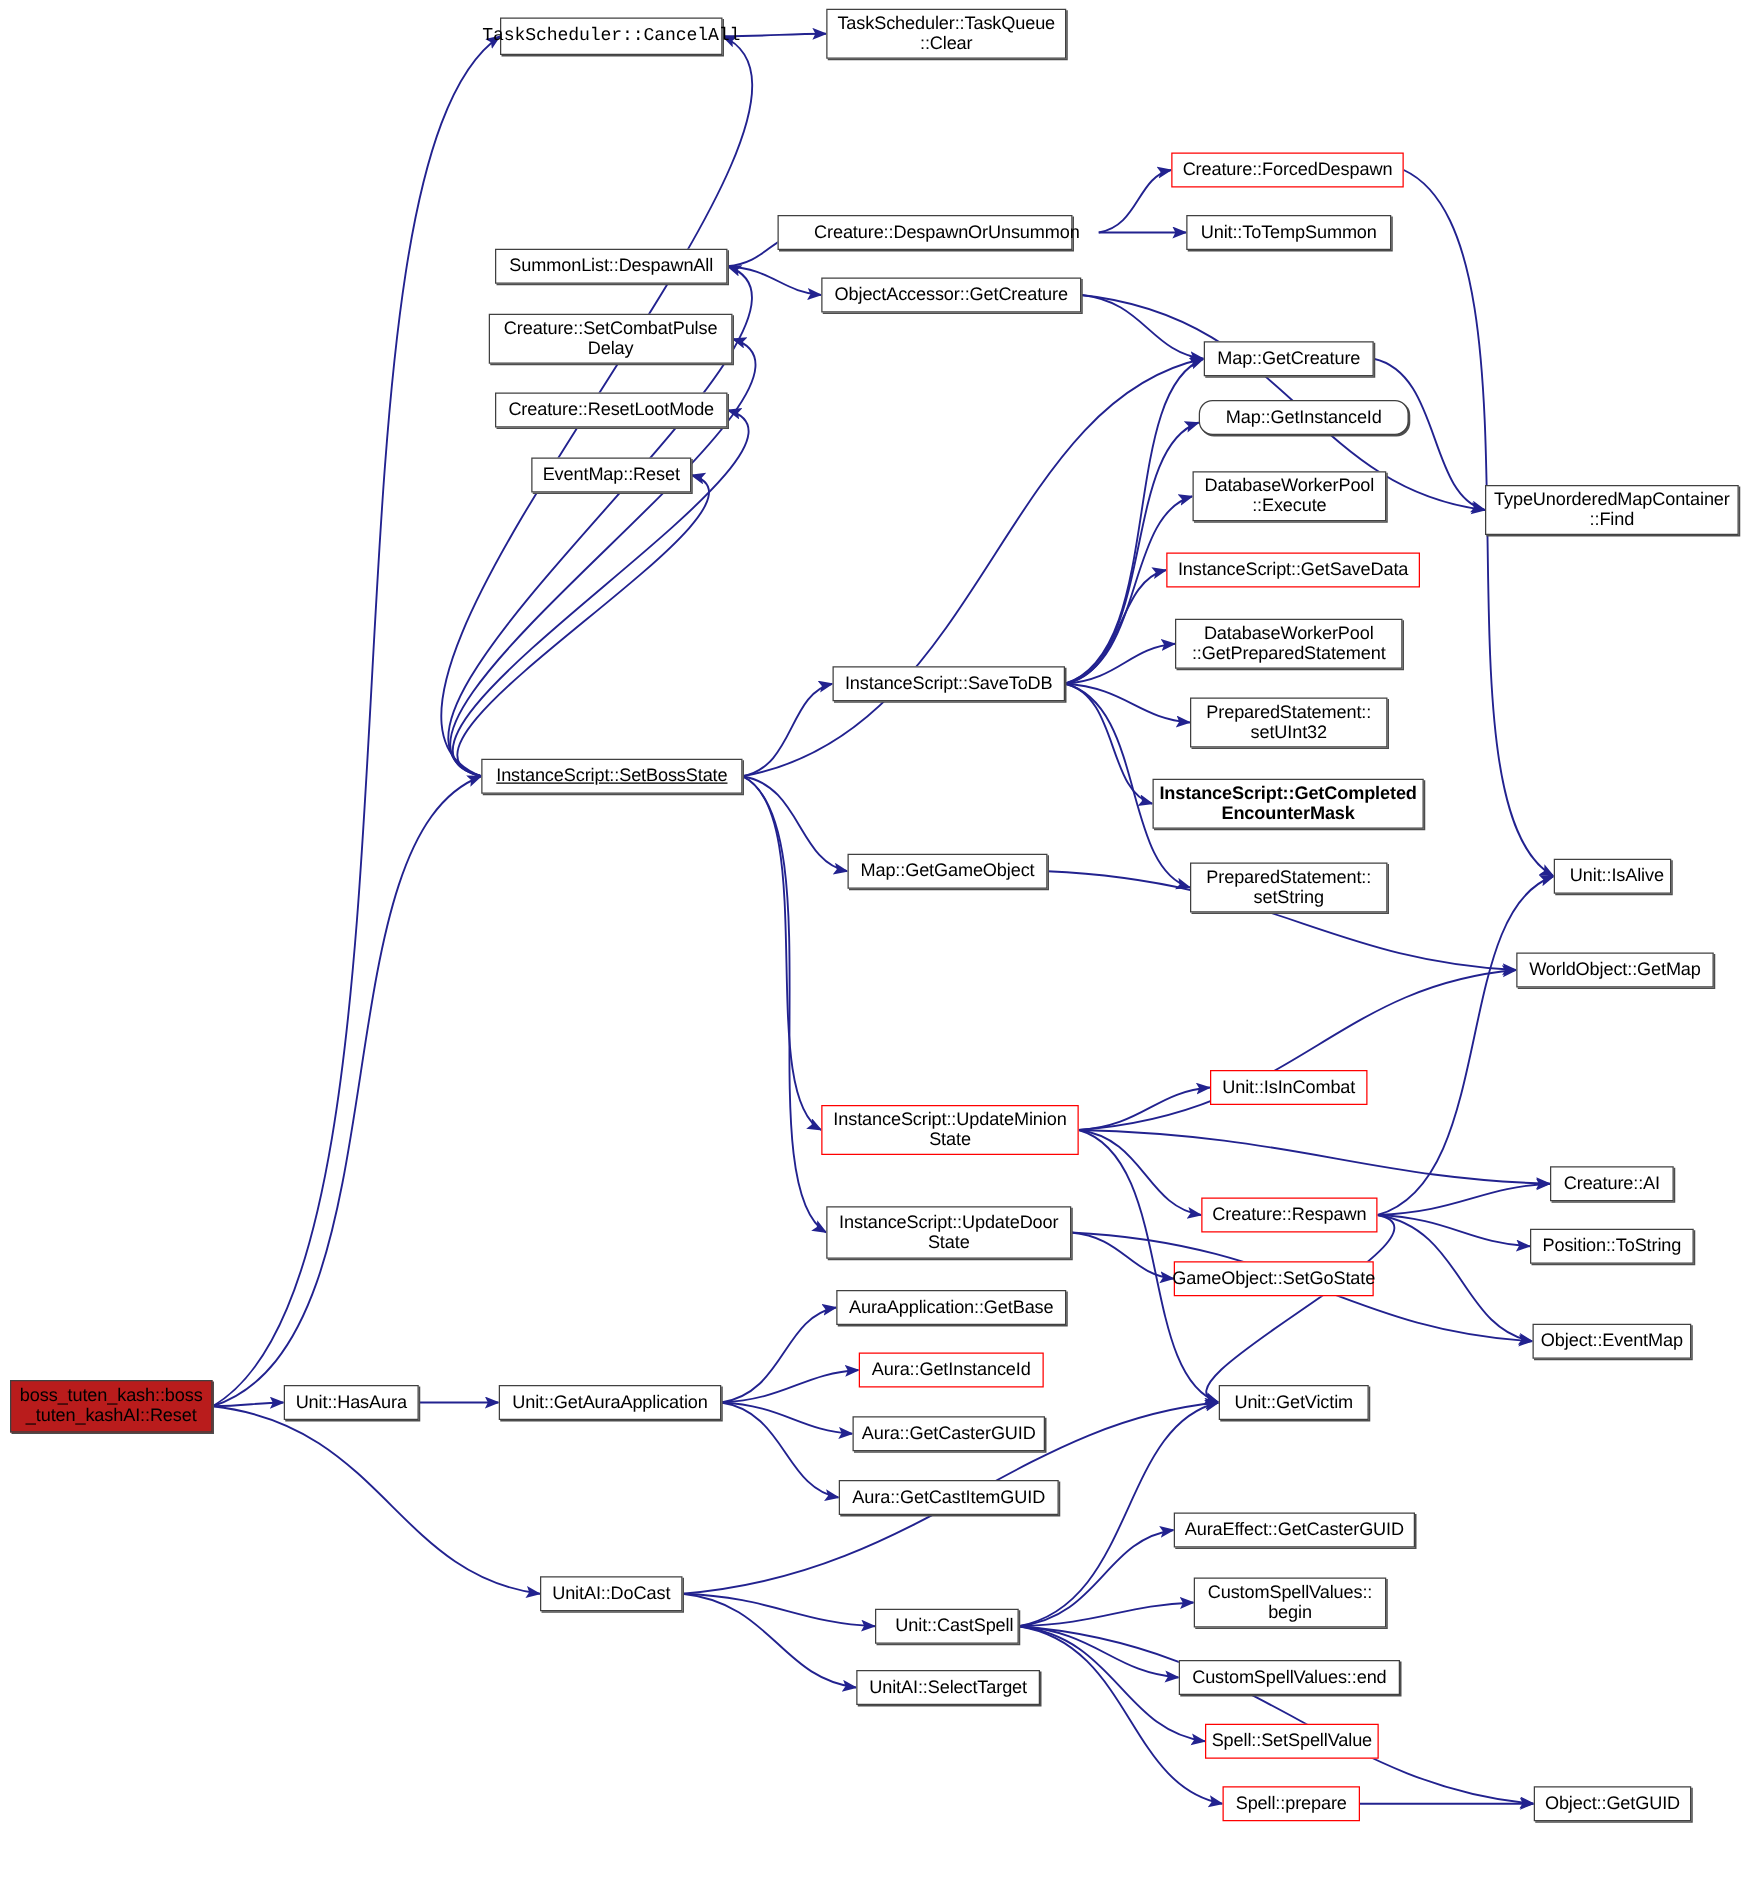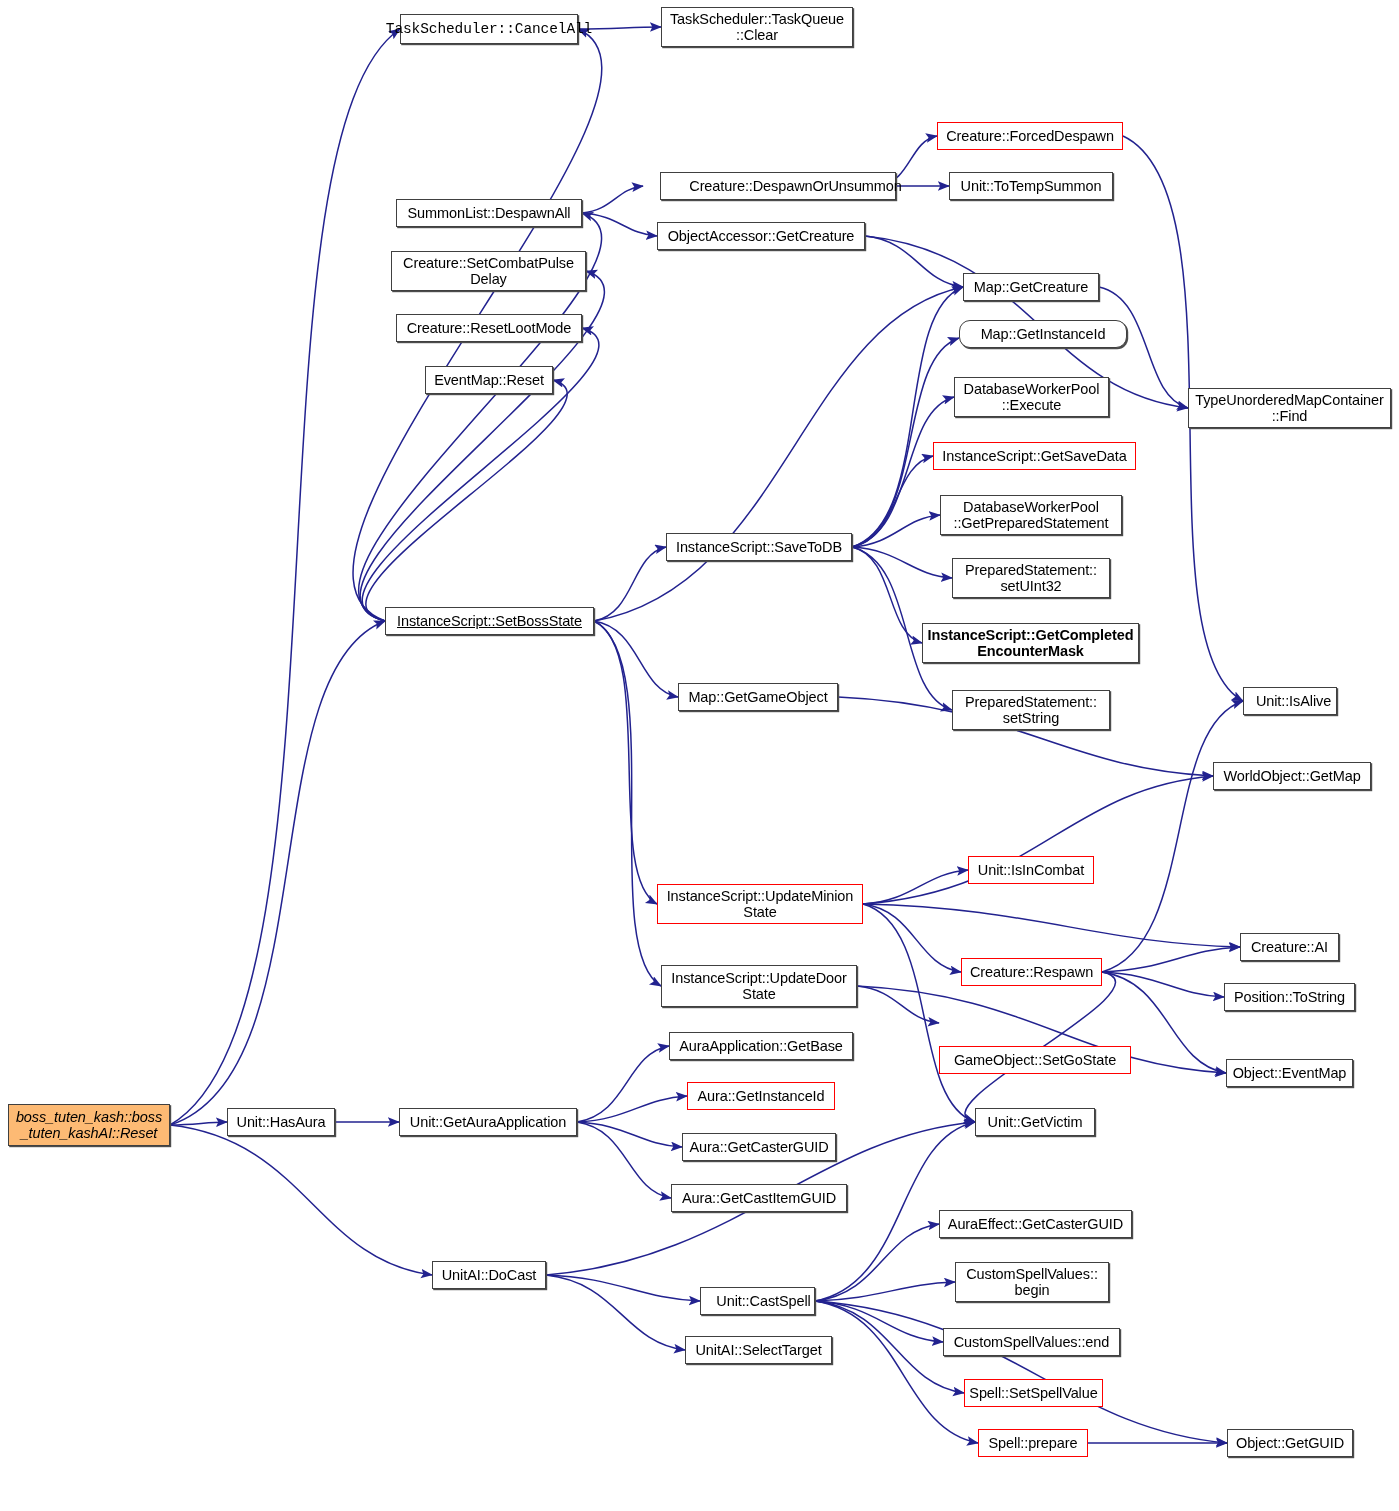--- a/index.html
+++ b/index.html
@@ -46,24 +46,23 @@
     letter-spacing: -0.1px;
     padding: 0 3px;
     white-space: pre-line;
     box-shadow: 1.2px 1.2px 0 0 #4d4d4d;
   }
   .node.red {
     border: 1.4px solid #ff0000;
     box-shadow: none;
   }
   .node.root {
-    background: #fdba74;
+    background: #b91c1c;
     border: 1px solid #404040;
     box-shadow: 1.2px 1.2px 0 0 #4d4d4d;
-    font-style: italic;
   }
 </style>
 </head>
 <body>
 
 <div id="graph-root">
   <svg id="edge-layer" viewBox="0 0 1399 1511">
     <defs>
       <marker id="arrow" markerWidth="9" markerHeight="9" refX="7.4" refY="3.2" orient="auto" markerUnits="strokeWidth">
         <path d="M0,0 L8,3.2 L0,6.4 L1.6,3.2 z" fill="#22228f"></path>
@@ -132,21 +131,21 @@
         <path d="M1088,1443 C1150.55,1443 1173.8325,1443 1227,1443" fill="none" stroke="#22228f" stroke-width="1.5" marker-end="url(#arrow)"></path>
       </g>
   </svg>
   <div id="node-layer">
       <div class="node root" style="left: 8px; top: 1104px; width: 162px; height: 42px;">boss_tuten_kash::boss
 _tuten_kashAI::Reset</div>
       <div class="node" style="left: 400px; top: 14px; width: 178px; height: 30px; font-family: Liberation Mono, monospace;">TaskScheduler::CancelAll</div>
       <div class="node" style="left: 661px; top: 7px; width: 192px; height: 40px;">TaskScheduler::TaskQueue
 ::Clear</div>
       <div class="node red" style="left: 937px; top: 122px; width: 186px; height: 28px;">Creature::ForcedDespawn</div>
-      <div class="node" style="left: 660px; top: 172px; width: 236px; height: 28px; padding-left: 38px;">Creature::DespawnOrUnsummon</div>
+      <div class="node" style="left: 622px; top: 172px; width: 236px; height: 28px; padding-left: 38px;">Creature::DespawnOrUnsummon</div>
       <div class="node" style="left: 949px; top: 172px; width: 164px; height: 28px;">Unit::ToTempSummon</div>
       <div class="node" style="left: 396px; top: 199px; width: 186px; height: 28px;">SummonList::DespawnAll</div>
       <div class="node" style="left: 657px; top: 222px; width: 208px; height: 28px;">ObjectAccessor::GetCreature</div>
       <div class="node" style="left: 391px; top: 251px; width: 195px; height: 40px;">Creature::SetCombatPulse
 Delay</div>
       <div class="node" style="left: 963px; top: 273px; width: 136px; height: 28px;">Map::GetCreature</div>
       <div class="node" style="left: 396px; top: 314px; width: 186px; height: 28px;">Creature::ResetLootMode</div>
       <div class="node" style="left: 959px; top: 320px; width: 168px; height: 28px; border-radius: 11px;">Map::GetInstanceId</div>
       <div class="node" style="left: 425px; top: 366px; width: 128px; height: 28px;">EventMap::Reset</div>
       <div class="node" style="left: 954px; top: 377px; width: 155px; height: 40px;">DatabaseWorkerPool
@@ -168,21 +167,21 @@
       <div class="node" style="left: 1243px; top: 687px; width: 94px; height: 28px; padding-left: 10px;">Unit::IsAlive</div>
       <div class="node" style="left: 1213px; top: 762px; width: 158px; height: 28px;">WorldObject::GetMap</div>
       <div class="node red" style="left: 968px; top: 856px; width: 126px; height: 28px;">Unit::IsInCombat</div>
       <div class="node red" style="left: 657px; top: 884px; width: 206px; height: 40px;">InstanceScript::UpdateMinion
 State</div>
       <div class="node" style="left: 1240px; top: 933px; width: 99px; height: 28px;">Creature::AI</div>
       <div class="node red" style="left: 961px; top: 958px; width: 141px; height: 28px;">Creature::Respawn</div>
       <div class="node" style="left: 661px; top: 965px; width: 196px; height: 42px;">InstanceScript::UpdateDoor
 State</div>
       <div class="node" style="left: 1224px; top: 983px; width: 131px; height: 28px;">Position::ToString</div>
-      <div class="node red" style="left: 939px; top: 1009px; width: 192px; height: 28px; margin-top: 37px;">GameObject::SetGoState</div>
+      <div class="node red" style="left: 939px; top: 1009px; width: 160px; height: 28px;">GameObject::SetGoState</div>
       <div class="node" style="left: 669px; top: 1032px; width: 184px; height: 28px;">AuraApplication::GetBase</div>
       <div class="node" style="left: 1226px; top: 1059px; width: 127px; height: 28px;">Object::EventMap</div>
       <div class="node red" style="left: 687px; top: 1082px; width: 148px; height: 28px;">Aura::GetInstanceId</div>
       <div class="node" style="left: 227px; top: 1108px; width: 108px; height: 28px;">Unit::HasAura</div>
       <div class="node" style="left: 399px; top: 1108px; width: 178px; height: 28px;">Unit::GetAuraApplication</div>
       <div class="node" style="left: 975px; top: 1108px; width: 120px; height: 28px;">Unit::GetVictim</div>
       <div class="node" style="left: 682px; top: 1133px; width: 154px; height: 28px;">Aura::GetCasterGUID</div>
       <div class="node" style="left: 671px; top: 1184px; width: 176px; height: 28px;">Aura::GetCastItemGUID</div>
       <div class="node" style="left: 939px; top: 1210px; width: 193px; height: 28px;">AuraEffect::GetCasterGUID</div>
       <div class="node" style="left: 955px; top: 1262px; width: 154px; height: 40px;">CustomSpellValues::

